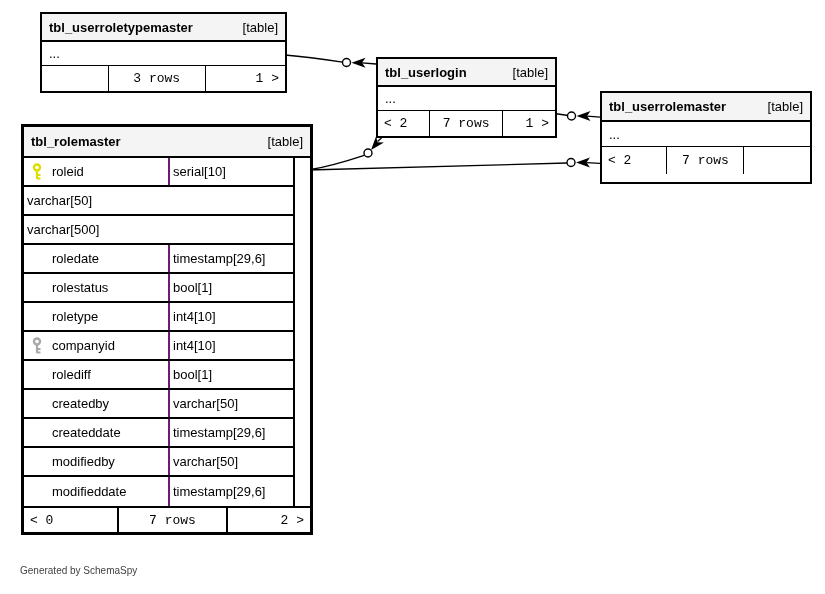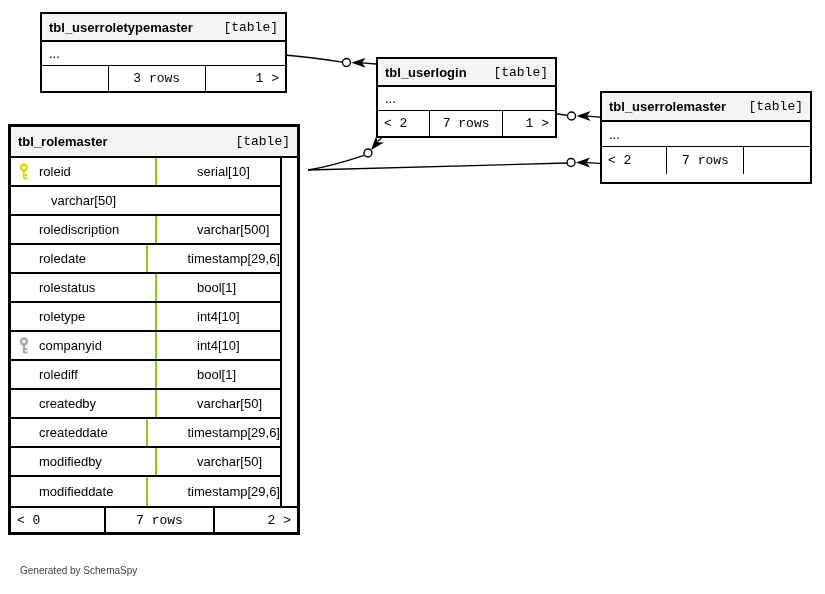--- a/index.html
+++ b/index.html
@@ -4,42 +4,42 @@
 <style>
   html,body{margin:0;padding:0;background:#fff;}
   .canvas{
     position:relative;width:825px;height:594px;background:#ffffff;overflow:hidden;
     font-family:"Liberation Sans",sans-serif;color:#000;
   }
   svg.wires{position:absolute;left:0;top:0;z-index:1;}
   .tbox{position:absolute;z-index:2;background:#fff;border:2px solid #000;box-sizing:border-box;font-size:13px;}
   .tbox .hdr{display:flex;justify-content:space-between;align-items:center;background:#f4f4f4;border-bottom:2px solid #000;padding:0 7px;box-sizing:border-box;}
   .tbox .hdr .tname{font-weight:bold;white-space:nowrap;}
-  .tbox .hdr .ttag{font-weight:normal;margin-left:10px;white-space:nowrap;font-family:Liberation Mono, monospace;}
+  .tbox .hdr .ttag{font-weight:normal;margin-left:10px;white-space:nowrap;}
   .tbox .dots{display:flex;align-items:center;border-bottom:1.5px solid #000;padding:0 7px;box-sizing:border-box;}
   .tbox .foot{display:flex;box-sizing:border-box;font-family:Liberation Mono, monospace;}
   .tbox .foot .fc{box-sizing:border-box;display:flex;align-items:center;white-space:nowrap;}
   .tbox .foot .fc.l{justify-content:flex-start;padding-left:6px;}
   .tbox .foot .fc.c{justify-content:center;}
   .tbox .foot .fc.r{justify-content:flex-end;padding-right:6px;}
   .tbox .foot .fc + .fc{border-left:1.5px solid #000;}
 
   
   .tsmall .hdr{height:28px;}
   .tsmall .dots{height:24px;}
   .tsmall .foot{height:25px;}
 
   
-  #rolemaster{left:8px;top:124px;width:292px;height:411px;border-width:3px;}
+  #rolemaster{left:21px;top:124px;width:292px;height:411px;border-width:3px;}
   #rolemaster .hdr{height:31px;}
   #rolemaster .body{display:flex;}
   #rolemaster .colrows{width:269px;}
   #rolemaster .row{display:flex;height:29px;box-sizing:border-box;border-bottom:2px solid #000;}
-  #rolemaster .cell-name{width:146px;box-sizing:border-box;border-right:2px solid #84cc16;display:flex;align-items:center;position:relative;padding-left:28px;}
-  #rolemaster .cell-type{flex:1;display:flex;align-items:center;padding-left:3px;white-space:nowrap;margin-left:37px;}
+  #rolemaster .cell-name{width:146px;box-sizing:border-box;border-right:2px solid #701a75;display:flex;align-items:center;position:relative;padding-left:28px;}
+  #rolemaster .cell-type{flex:1;display:flex;align-items:center;padding-left:3px;white-space:nowrap;}
   #rolemaster .portcol{width:17px;border-left:2px solid #000;box-sizing:border-box;}
   #rolemaster .foot{height:26px;}
   #rolemaster .foot .fc + .fc{border-left:2px solid #000;}
   #rolemaster .foot .fc:nth-child(1){width:93px;}
   #rolemaster .foot .fc:nth-child(2){width:109px;}
   #rolemaster .foot .fc:nth-child(3){flex:1;}
 
   .keyicon{position:absolute;left:7px;top:5px;width:12px;height:18px;}
 
   
@@ -151,23 +151,20 @@
             <span>roleid</span>
           </div>
           <div class="cell-type">serial[10]</div>
         </div>
 
         <div class="row">
           <div class="cell-type">varchar[50]</div>
         </div>
 
         <div class="row">
-          <div class="cell-name">
-            <span>rolediscription</span>
-          </div>
           <div class="cell-type">varchar[500]</div>
         </div>
 
         <div class="row">
           <div class="cell-name">
             <span>roledate</span>
           </div>
           <div class="cell-type">timestamp[29,6]</div>
         </div>
 

